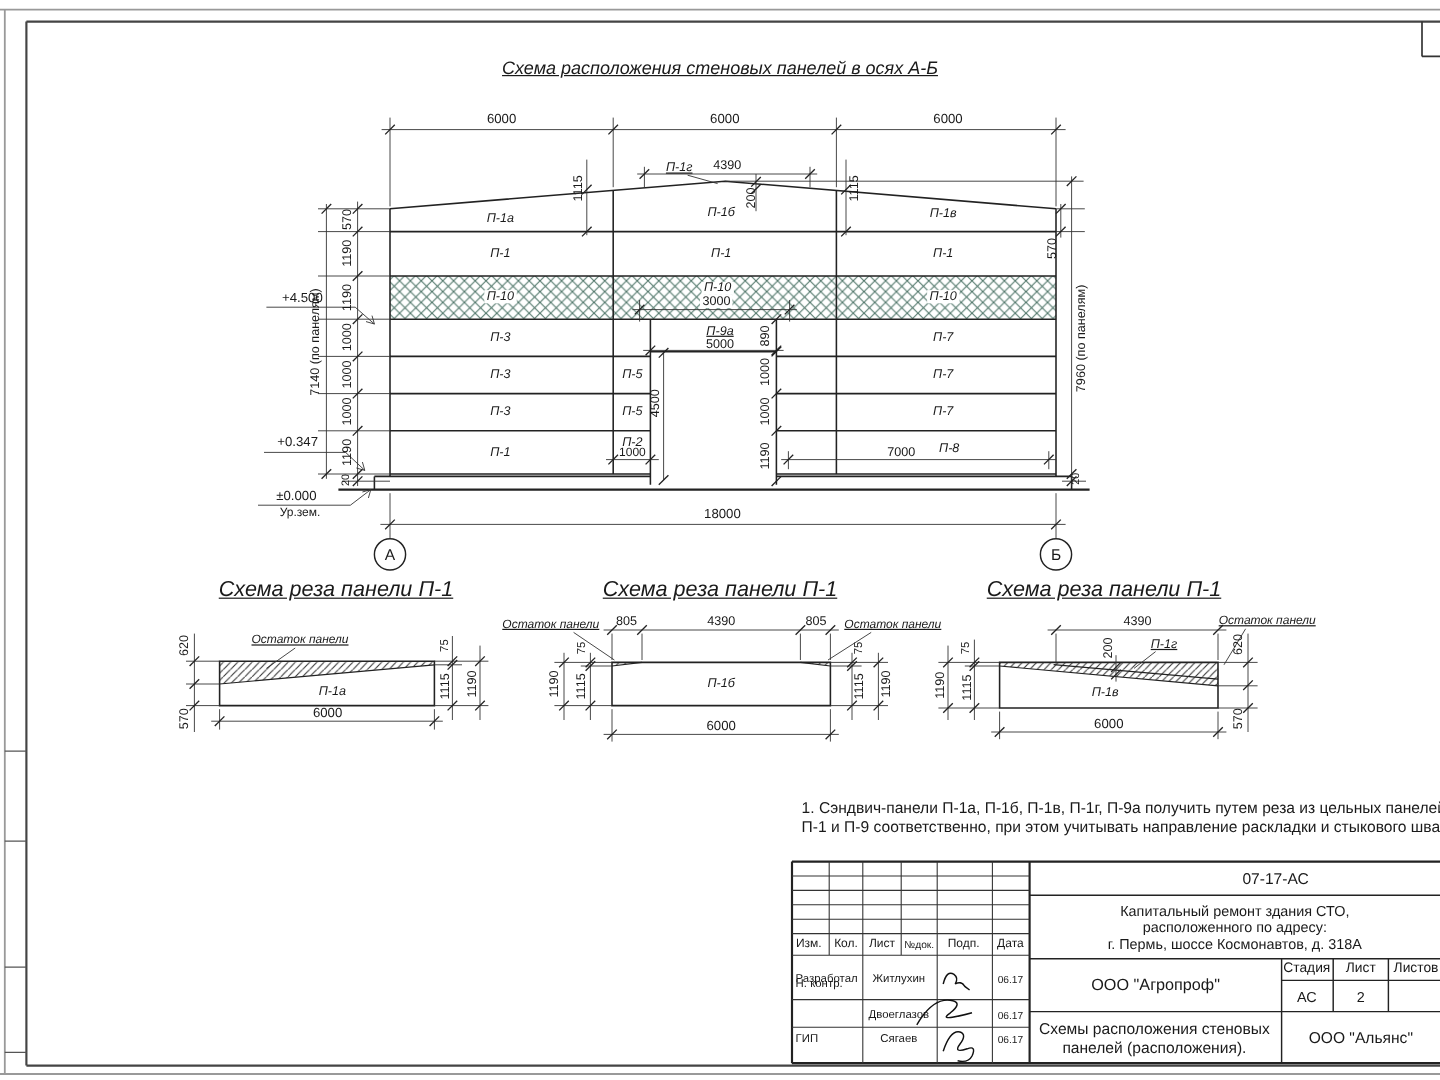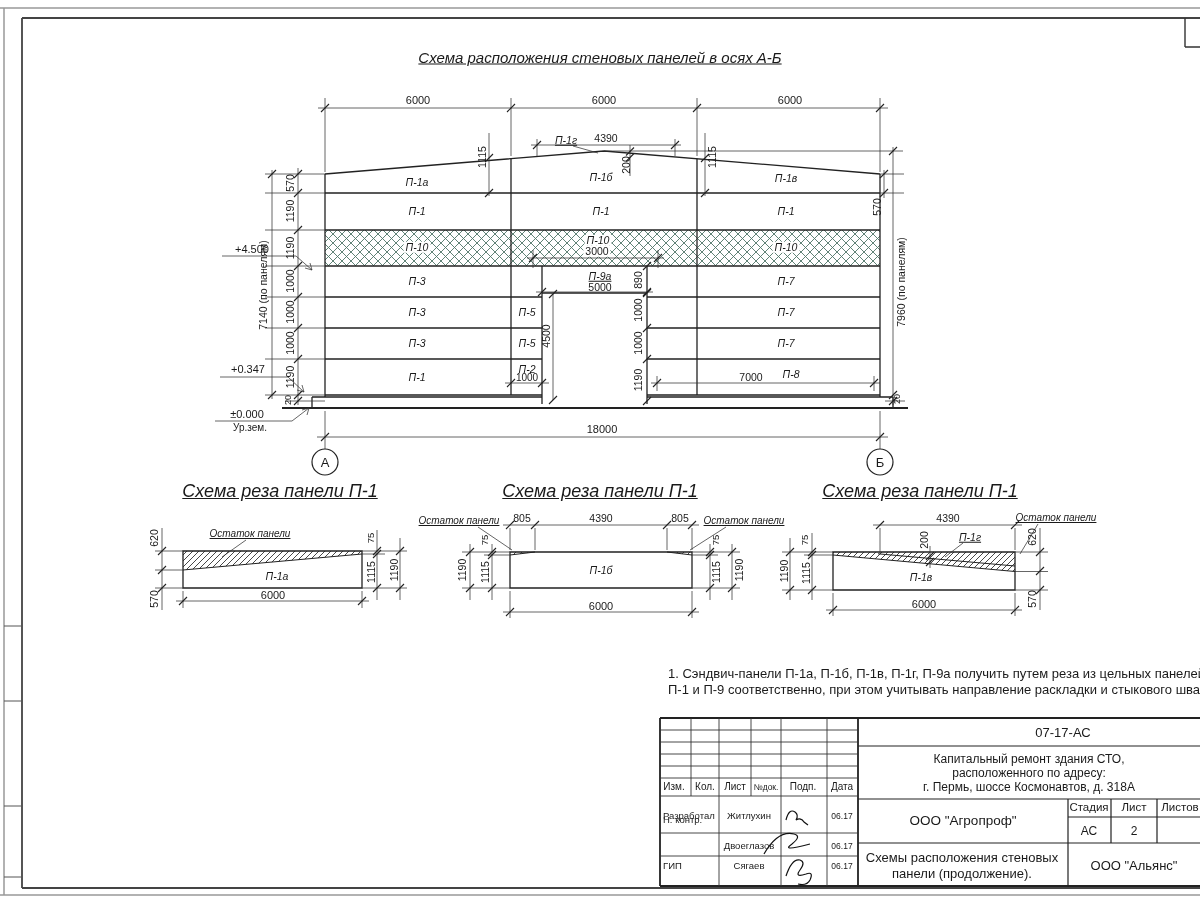--- a/index.html
+++ b/index.html
@@ -345,16 +345,16 @@
 <span class="t f125" style="left:1029px;top:759px">Капитальный ремонт здания СТО,</span>
 <span class="t f125" style="left:1029px;top:773px">расположенного по адресу:</span>
 <span class="t f125" style="left:1029px;top:787px">г. Пермь, шоссе Космонавтов, д. 318А</span>
 <span class="t f135" style="left:963px;top:821px">ООО "Агропроф"</span>
 <span class="t f115" style="left:1089px;top:808px">Стадия</span>
 <span class="t f115" style="left:1134px;top:808px">Лист</span>
 <span class="t f115" style="left:1180px;top:808px">Листов</span>
 <span class="t f125" style="left:1089px;top:831px">АС</span>
 <span class="t f125" style="left:1134px;top:831px">2</span>
 <span class="t f13" style="left:962px;top:857px">Схемы расположения стеновых</span>
-<span class="t f13" style="left:962px;top:873px">панели (продолжение).</span>
+<span class="t f13" style="left:962px;top:873px">панелей (расположения).</span>
 <span class="t f13" style="left:1134px;top:865px">ООО "Альянс"</span>
 
 </div>
 
 </body></html>

